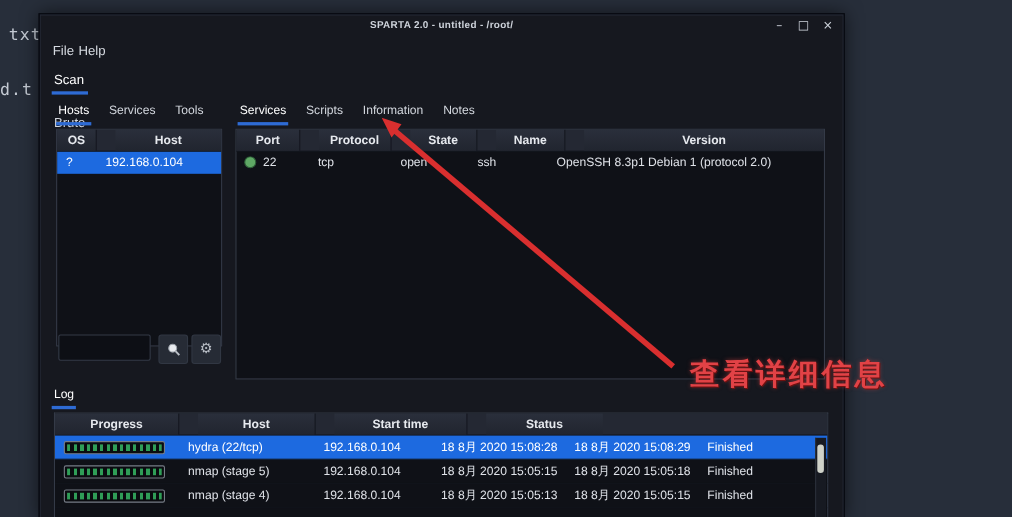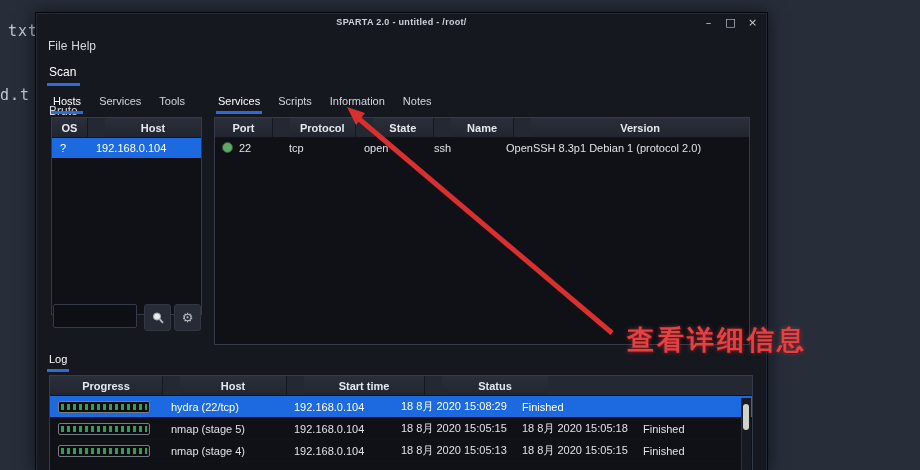--- a/index.html
+++ b/index.html
@@ -105,21 +105,21 @@
     font-size:27px;font-weight:bold;color:#e14246;letter-spacing:3px;
     font-family:"DejaVu Sans","Liberation Sans",sans-serif;
     text-shadow:1px 1px 0 #70100f, 0 0 4px rgba(230,70,70,.55);
     white-space:nowrap;
   }
 </style>
 </head>
 <body>
 
 <div class="bg-text" style="left:8px;top:22px">txt</div>
-<div class="bg-text" style="left:0px;top:86px">d.t</div>
+<div class="bg-text" style="left:0px;top:72px">d.t</div>
 
 <div class="window">
 
   <div class="titlebar">
     <div class="title">SPARTA 2.0 - untitled - /root/</div>
     <div class="win-controls">
       <div class="win-btn">–</div>
       <div class="win-btn">□</div>
       <div class="win-btn">×</div>
     </div>
@@ -203,20 +203,21 @@
     </div>
 
     <div class="trow log-row selected">
       <div class="progress-wrap" style="width:113px">
         <div class="progress">
             <div class="progress-fill"></div>
           </div>
       </div>
       <div class="td" style="width:123px">hydra (22/tcp)</div>
       <div class="td" style="width:107px">192.168.0.104</div>
+      <div class="td" style="width:121px">18 8月 2020 15:08:28</div>
       <div class="td" style="width:121px">18 8月 2020 15:08:29</div>
       <div class="td" style="width:106px">Finished</div>
     </div>
 
     <div class="trow log-row">
       <div class="progress-wrap" style="width:113px">
         <div class="progress">
             <div class="progress-fill"></div>
           </div>
       </div>

